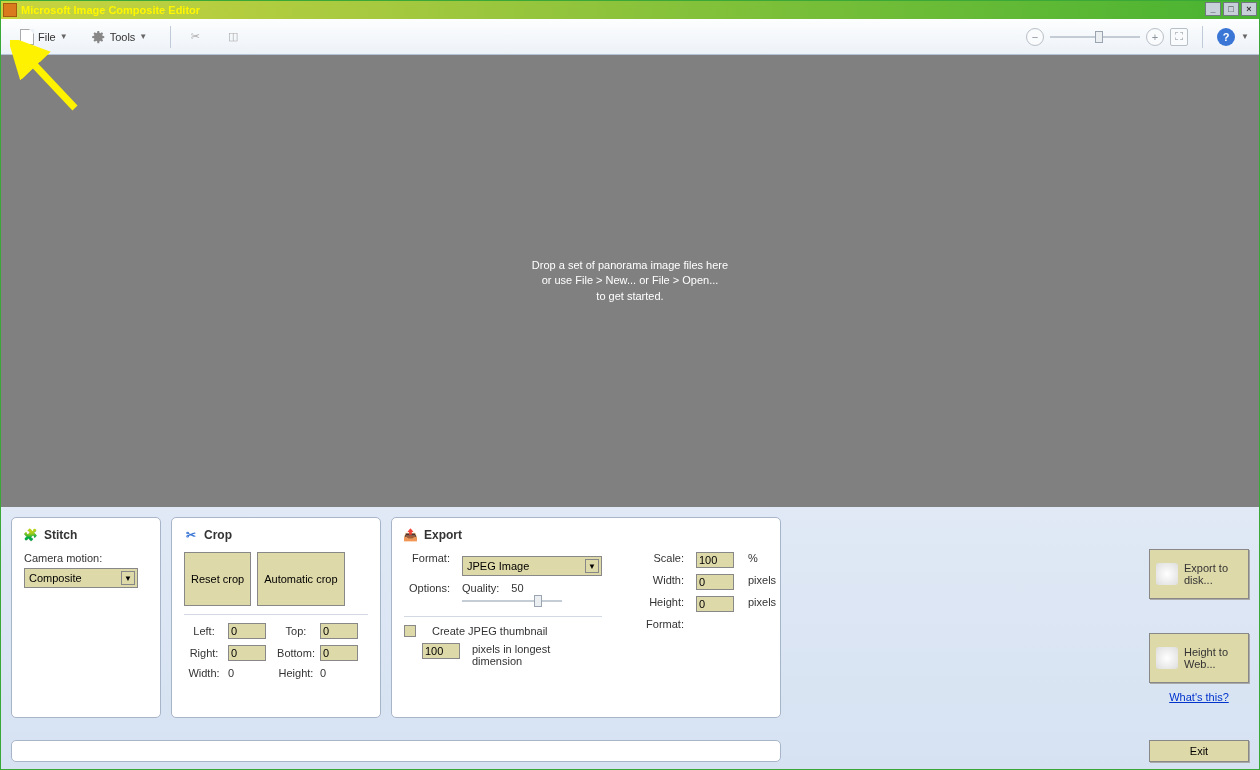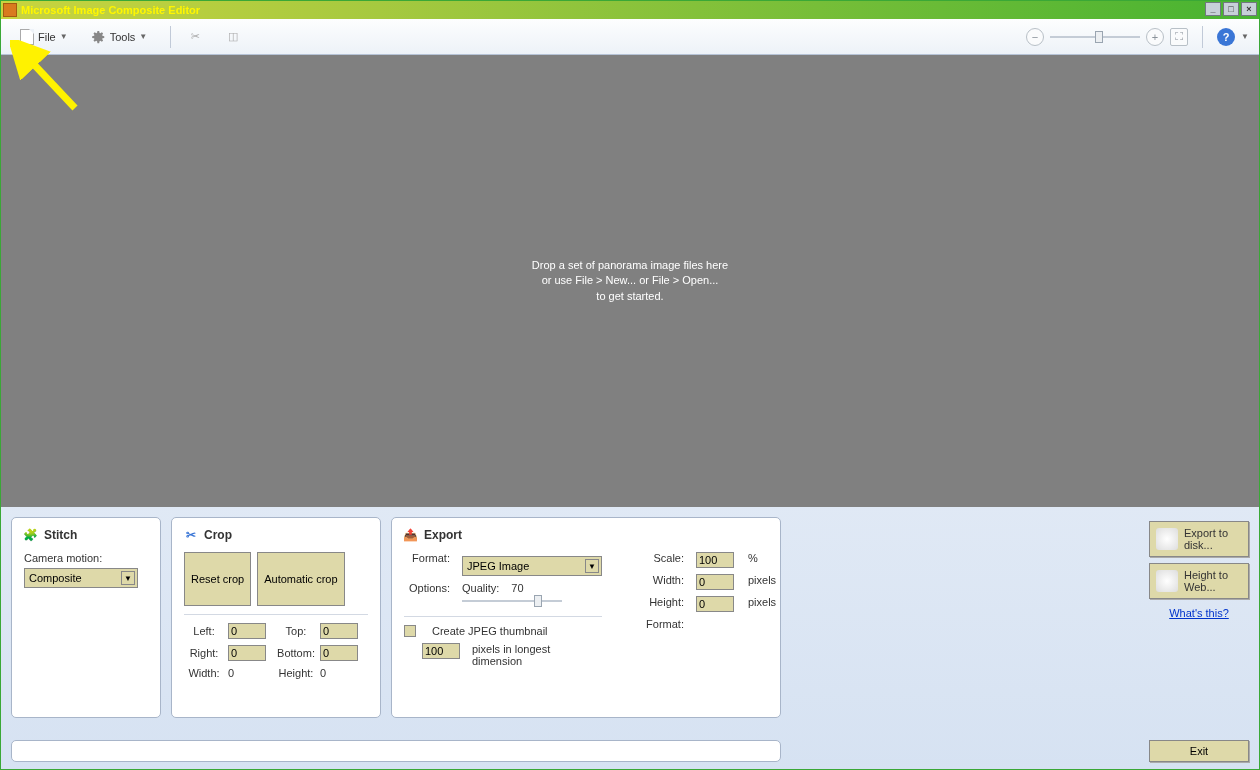--- a/index.html
+++ b/index.html
@@ -62,21 +62,21 @@
 .export-col { display: flex; flex-direction: column; }
 .ex-row { display: flex; margin-bottom: 6px; gap: 12px; }
 .ex-lbl { font-size: 11px; color: #333; width: 46px; text-align: right; }
 .widedrop { width: 140px; }
 .qslider { width: 100px; height: 2px; background: #c4ccd6; position: relative; margin-left: 6px; }
 .qslider .qh { position: absolute; top: -5px; left: 72px; width: 8px; height: 12px; background: #eceff2; border: 1px solid #9aa5b1; }
 .chk { width: 12px; height: 12px; border: 1px solid #888; background: #ded9a9; margin-right: 4px; }
 .unit { font-size: 11px; color: #333; margin-left: 2px; }
 
 .sidecol { margin-left: auto; display: flex; flex-direction: column; align-items: center; gap: 6px; padding-top: 4px; }
-.bigbtn { width: 100px; height: 36px; background: #ded9a9; border: 1px solid #888; display: flex; align-items: center; gap: 6px; padding: 0 6px; font-size: 11px; color: #333; cursor: pointer; box-shadow: 1px 1px 0 #aaa; }
+.bigbtn { width: 100px; height: 50px; background: #ded9a9; border: 1px solid #888; display: flex; align-items: center; gap: 6px; padding: 0 6px; font-size: 11px; color: #333; cursor: pointer; box-shadow: 1px 1px 0 #aaa; margin-top: 28px; }
 .bigbtn .bicon { width: 22px; height: 22px; background: radial-gradient(circle, #fff, #ddd); border-radius: 3px; flex-shrink: 0; }
 .bigbtn .btxt { line-height: 1.1; }
 .link { color: #0033cc; font-size: 11px; text-decoration: underline; cursor: pointer; margin-top: 2px; }
 
 .statusrow { display: flex; align-items: center; padding: 2px 10px 8px 10px; gap: 10px; margin-top: 16px; }
 .statusbar { flex: 1; height: 22px; background: #fff; border: 1px solid #a8b5c9; border-radius: 5px; max-width: 770px; }
 .exitbtn { width: 100px; height: 22px; background: #ded9a9; border: 1px solid #888; font-size: 11px; cursor: pointer; box-shadow: 1px 1px 0 #aaa; margin-left: auto; }
 </style>
 </head>
 <body>
@@ -208,21 +208,21 @@
         <div class="ex-row">
           <span class="ex-lbl">Format:</span>
           <div class="dropdown widedrop">
             <span>JPEG Image</span>
             <span class="ddarrow">▼</span>
           </div>
         </div>
         <div class="ex-row">
           <span class="ex-lbl">Options:</span>
           <span class="lbl">Quality:</span>
-          <span class="lbl">70</span>
+          <span class="lbl">50</span>
         </div>
         <div class="ex-row" style="margin-left:52px;">
           <div class="qslider">
               <div class="qh"></div>
             </div>
         </div>
         <hr class="hr">
         <div class="ex-row">
           <span class="chk"></span>
           <span class="lbl">Create JPEG thumbnail</span>

